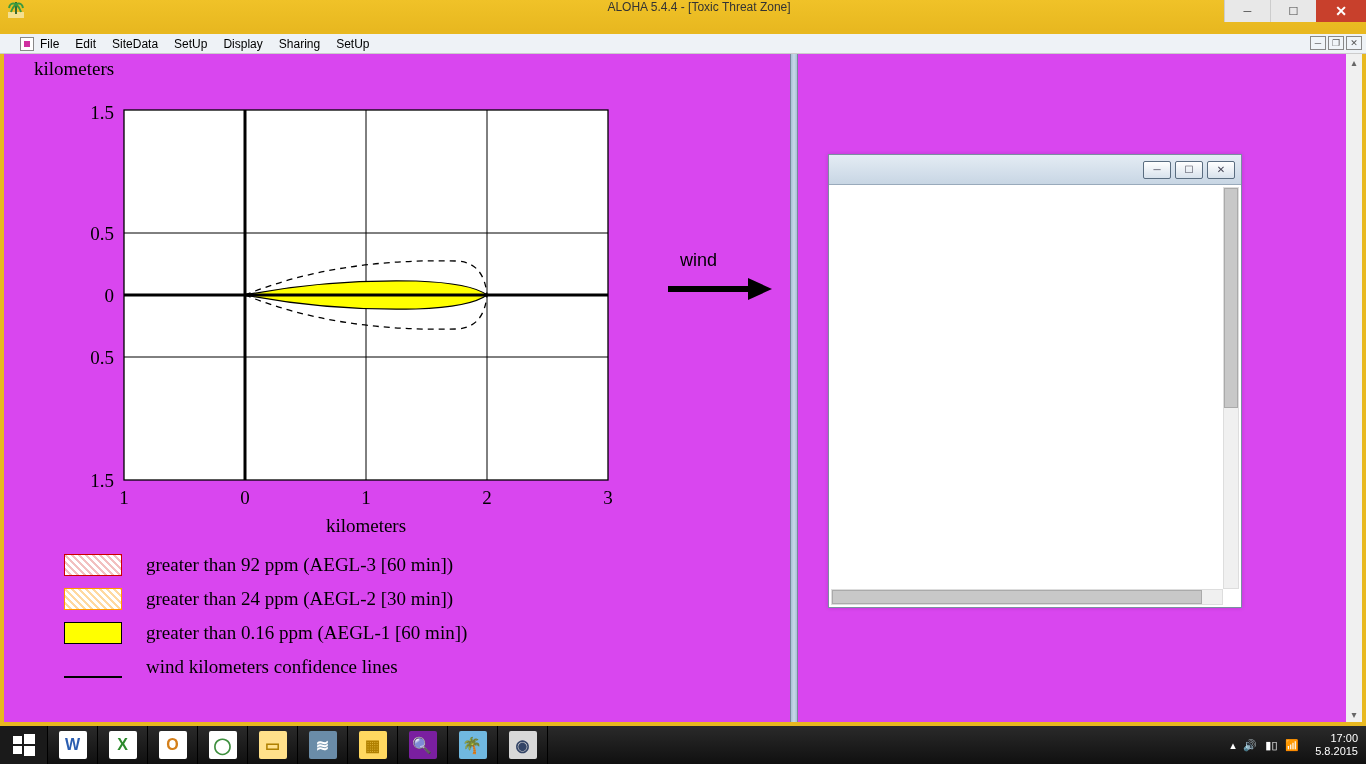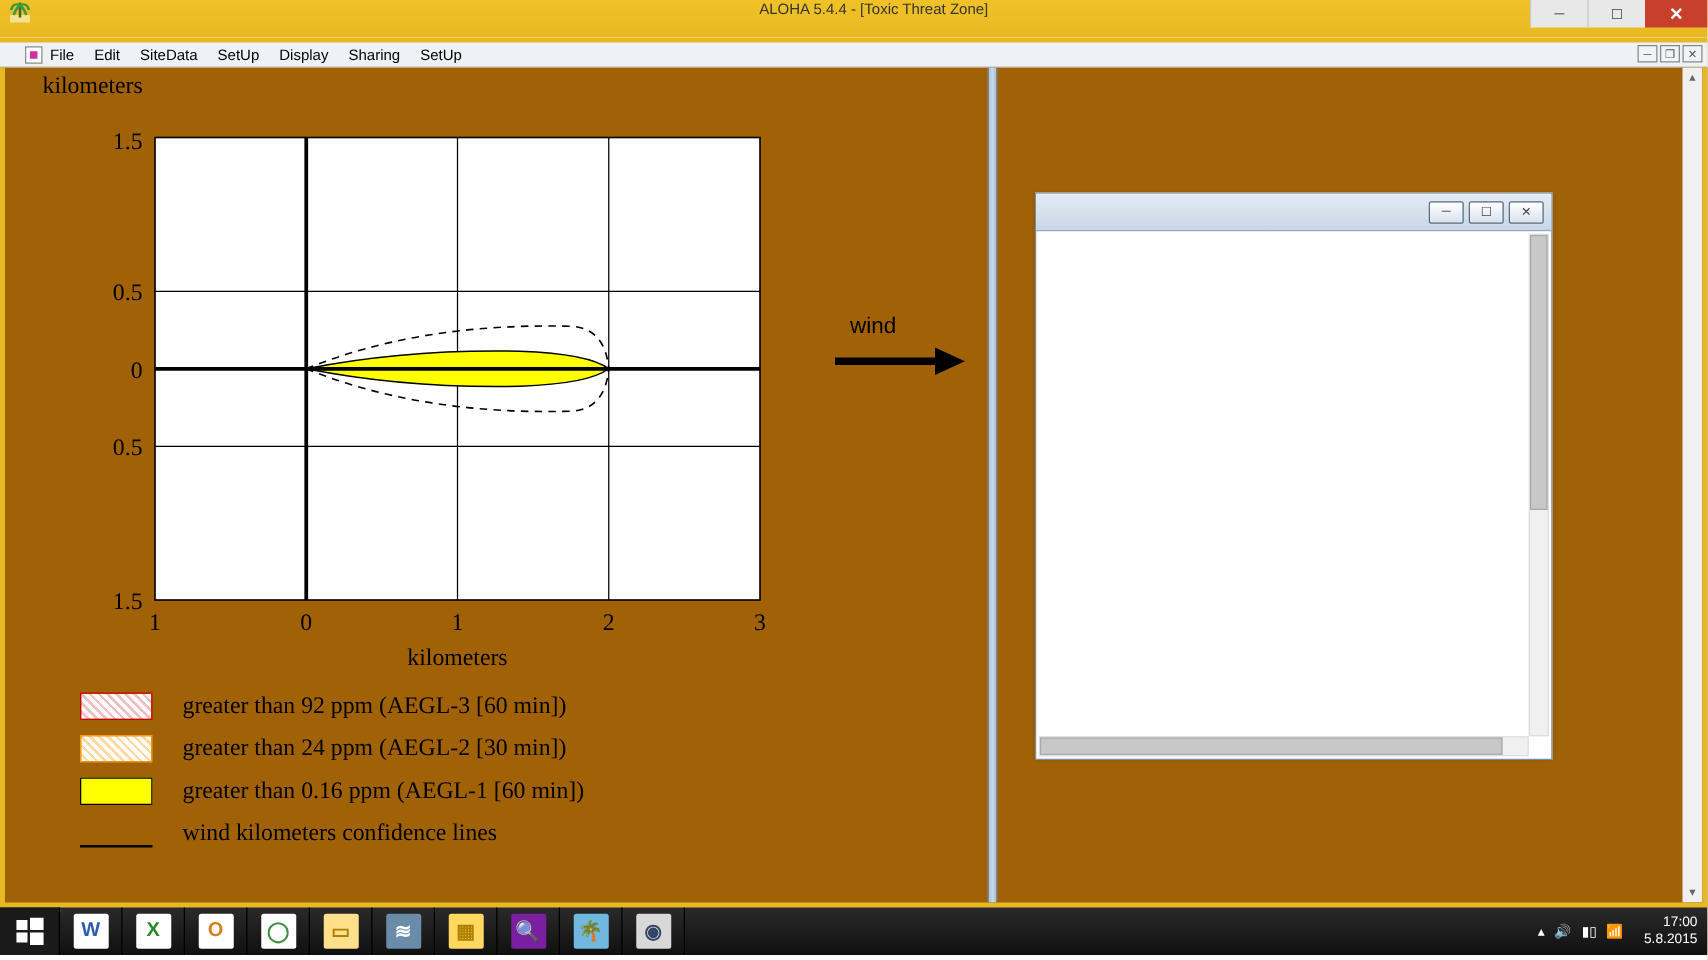--- a/index.html
+++ b/index.html
@@ -10,21 +10,21 @@
   .winbtns { position:absolute; right:0; top:0; height:22px; display:flex; }
   .winbtn { width:46px; height:22px; display:flex; align-items:center; justify-content:center; font-size:11px; }
   .winbtn.close { background:#c8402c; color:#fff; font-size:14px; font-weight:bold; width:50px;}
   .winbtn.max, .winbtn.min { background:#e8e8e8; color:#444; border-left:1px solid #ccc; }
   .menubar { height:24px; background:#eef2f6; border-top:4px solid #e8b820; border-bottom:1px solid #ccc; display:flex; align-items:center; font-size:12px; padding-left:20px; position:relative;}
   .menubar .appicon { width:14px; height:14px; border:1px solid #888; background:#fff; margin-right:6px; display:inline-block; position:relative;}
   .menubar .appicon::after { content:''; position:absolute; width:6px; height:6px; background:#d030a0; top:3px; left:3px;}
   .menubar .item { margin-right:16px; cursor:default; }
   .mdi-btns { position:absolute; right:4px; top:2px; display:flex; gap:2px;}
   .mdi-btn { width:16px; height:14px; border:1px solid #888; background:#f0f4f8; font-size:9px; display:flex; align-items:center; justify-content:center; color:#555;}
-  .app-border { border-left:4px solid #e8b820; border-right:4px solid #e8b820; border-bottom:4px solid #e8b820; width:100%; height:672px; background:#a16207; position:relative; overflow:hidden;}
+  .app-border { border-left:4px solid #e8b820; border-right:4px solid #e8b820; border-bottom:4px solid #e8b820; width:100%; height:672px; background:#d946ef; position:relative; overflow:hidden;}
   .taskbar { width:100%; height:38px; background:linear-gradient(#2a2a2a,#101010); display:flex; align-items:center; position:relative;}
   .tb-btn { width:50px; height:38px; display:flex; align-items:center; justify-content:center; border-right:1px solid #000; }
   .tb-btn.start { width:48px; background:#1a1a1a;}
   .tb-ico { width:28px; height:28px; border-radius:2px; display:flex; align-items:center; justify-content:center; font-size:16px; font-weight:bold;}
   .tray { position:absolute; right:0; top:0; height:38px; display:flex; align-items:center; color:#fff; font-size:11px; padding-right:8px;}
   .tray .clock { text-align:right; line-height:1.2; margin-left:12px;}
   .tray .ico { margin:0 4px; }
   .chart-area { position:absolute; left:12px; top:4px; }
   .chart-area .ylabel { font-size:19px; font-family: Verdana; }
   .legend { position:absolute; left:60px; top:488px; font-size:19px; font-family: Verdana;}

